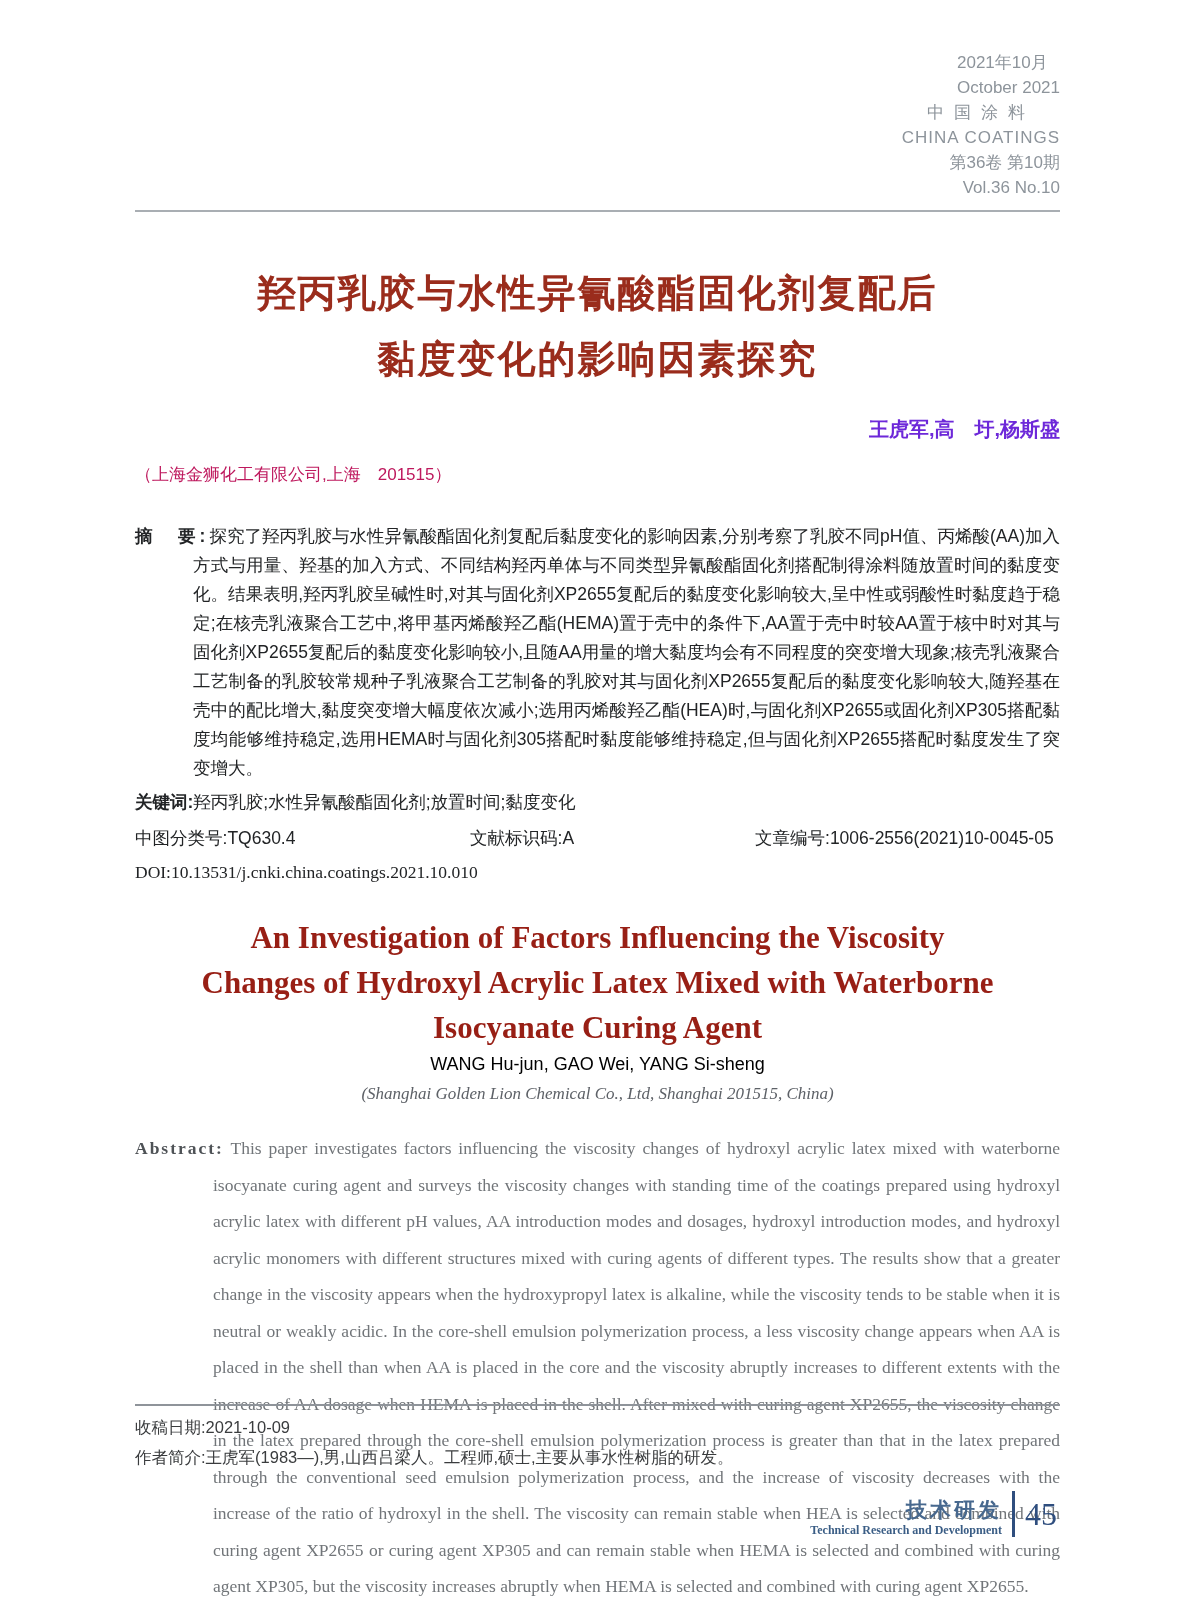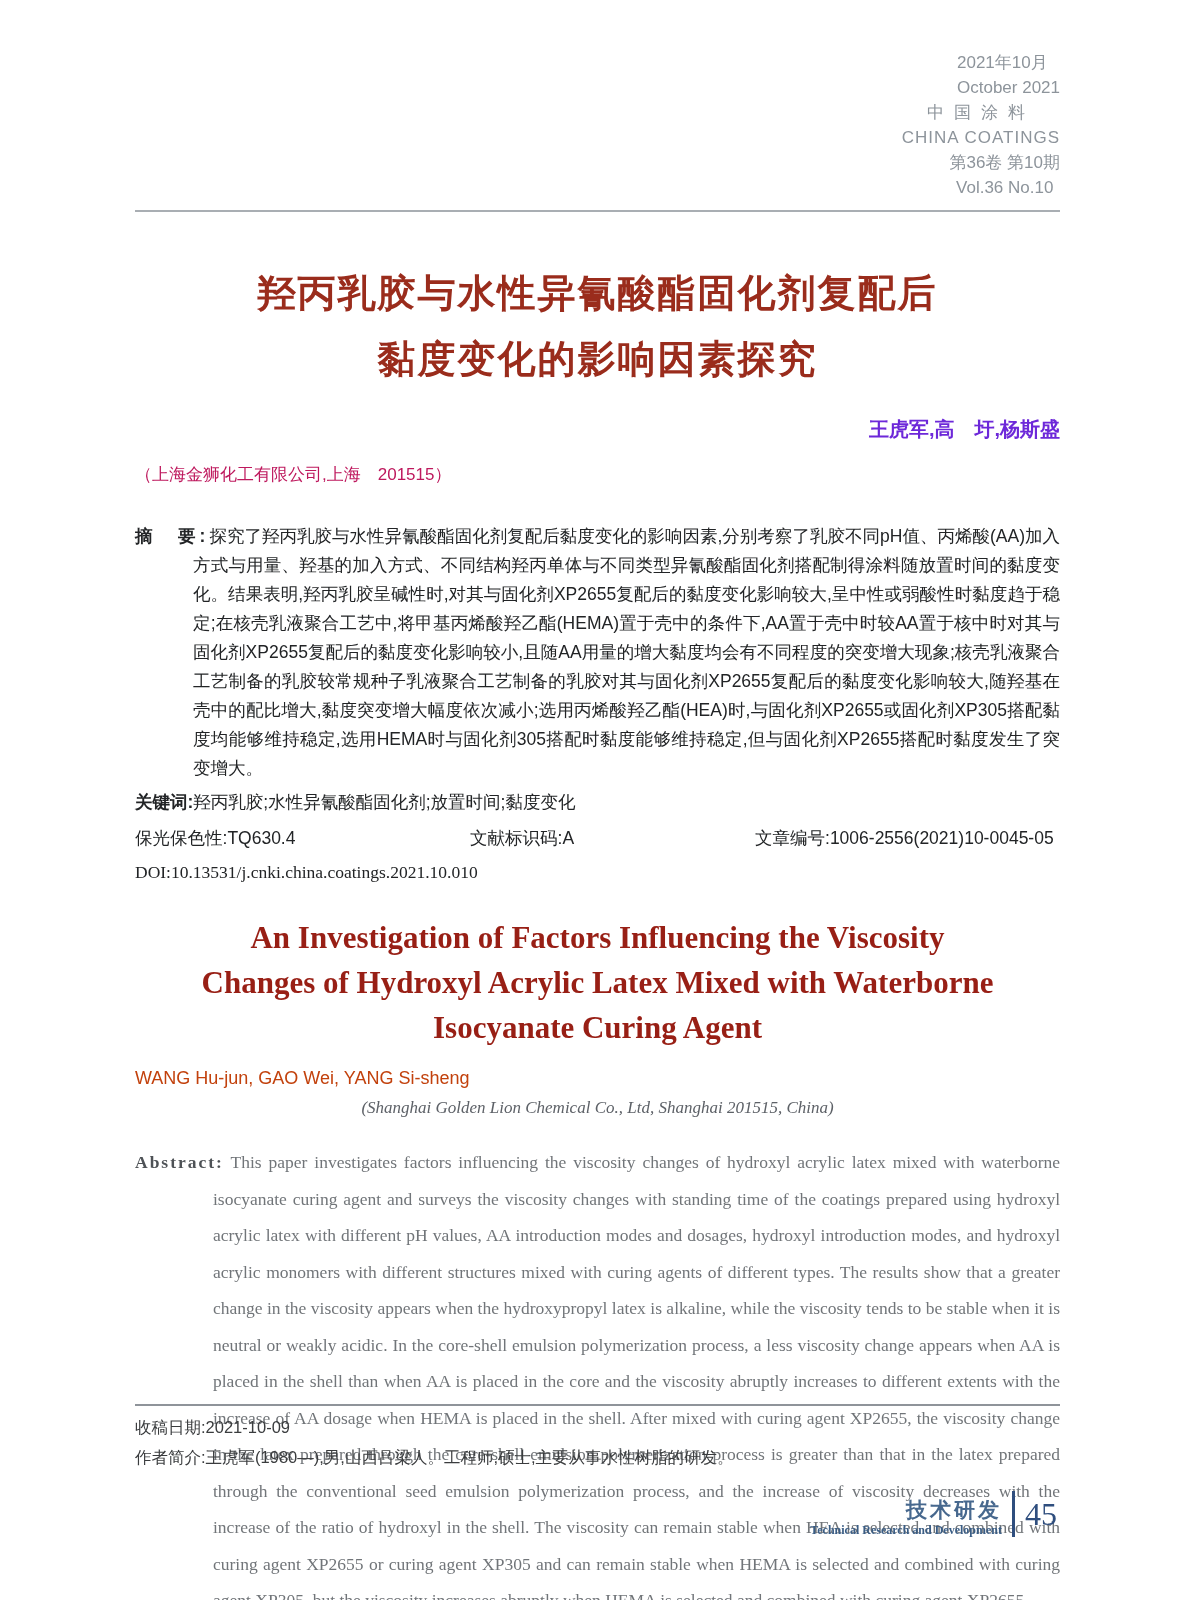--- a/index.html
+++ b/index.html
@@ -14,21 +14,21 @@
   .page { position: relative; width: 1187px; height: 1600px; padding: 50px 127px 0 135px; }
 
   
   .jheader {
     display: flex; justify-content: space-between; align-items: flex-end;
     color: #8d949b; font-size: 17px; line-height: 25px;
     border-bottom: 2px solid #a9aeb3; padding-bottom: 10px; flex-direction: column;
   }
   .jheader .col { white-space: nowrap; }
   .jheader .col.center { text-align: center; }
-  .jheader .col.right { text-align: center; }
+  .jheader .col.right { text-align: right; }
   .jname-cn { letter-spacing: 10px; }
   .jname-en { letter-spacing: 1px; }
 
   
   .title-cn {
     margin-top: 48px; text-align: center;
     color: #9a2c1c; font-size: 38px; font-weight: 700;
     line-height: 66px; letter-spacing: 2px;
   }
   .authors-cn { margin-top: 24px; text-align: right; font-size: 20px; color: #6d28d9; font-weight: 600; }
@@ -48,21 +48,21 @@
     display: grid; grid-template-columns: 335px 285px auto;
   }
   .doi-line { margin-top: 10px; font-family: "Liberation Serif", serif; font-size: 17.5px; color: #222426; }
 
   
   .title-en {
     margin-top: 32px; text-align: center;
     font-family: "Liberation Serif", serif; font-weight: 700;
     color: #981f15; font-size: 31px; line-height: 45px;
   }
-  .authors-en { margin-top: 18px; font-size: 18px; color: #c2410c; }
+  .authors-en { margin-top: 4px; text-align: center; font-size: 18px; color: #000000; }
   .affil-en {
     margin-top: 9px; text-align: center;
     font-family: "Liberation Serif", serif; font-style: italic;
     font-size: 17px; color: #5d6167;
   }
 
   
   .abs-en {
     margin-top: 26px; font-family: "Liberation Serif", serif;
     font-size: 17.5px; line-height: 36.5px; text-align: justify;
@@ -120,21 +120,21 @@
     <div>黏度变化的影响因素探究</div>
   </h1>
   <div class="authors-cn">王虎军,高　圩,杨斯盛</div>
   <div class="affil-cn">（上海金狮化工有限公司,上海　201515）</div>
 
   <p class="abs-cn"><span class="lab">摘　要:</span><span>探究了羟丙乳胶与水性异氰酸酯固化剂复配后黏度变化的影响因素,分别考察了乳胶不同pH值、丙烯酸(AA)加入方式与用量、羟基的加入方式、不同结构羟丙单体与不同类型异氰酸酯固化剂搭配制得涂料随放置时间的黏度变化。结果表明,羟丙乳胶呈碱性时,对其与固化剂XP2655复配后的黏度变化影响较大,呈中性或弱酸性时黏度趋于稳定;在核壳乳液聚合工艺中,将甲基丙烯酸羟乙酯(HEMA)置于壳中的条件下,AA置于壳中时较AA置于核中时对其与固化剂XP2655复配后的黏度变化影响较小,且随AA用量的增大黏度均会有不同程度的突变增大现象;核壳乳液聚合工艺制备的乳胶较常规种子乳液聚合工艺制备的乳胶对其与固化剂XP2655复配后的黏度变化影响较大,随羟基在壳中的配比增大,黏度突变增大幅度依次减小;选用丙烯酸羟乙酯(HEA)时,与固化剂XP2655或固化剂XP305搭配黏度均能够维持稳定,选用HEMA时与固化剂305搭配时黏度能够维持稳定,但与固化剂XP2655搭配时黏度发生了突变增大。</span></p>
 
   <p class="kw-cn"><span class="lab">关键词:</span><span>羟丙乳胶;水性异氰酸酯固化剂;放置时间;黏度变化</span></p>
 
   <div class="cls-line">
-    <span><span>保光保色性:</span><span>TQ630.4</span></span>
+    <span><span>中图分类号:</span><span>TQ630.4</span></span>
     <span><span>文献标识码:</span><span>A</span></span>
     <span><span>文章编号:</span><span>1006-2556(2021)10-0045-05</span></span>
   </div>
 
   <div class="doi-line">DOI:10.13531/j.cnki.china.coatings.2021.10.010</div>
 
   <h2 class="title-en">
     <div>An Investigation of Factors Influencing the Viscosity</div>
     <div>Changes of Hydroxyl Acrylic Latex Mixed with Waterborne</div>
     <div>Isocyanate Curing Agent</div>
@@ -157,21 +157,21 @@
       <p class="body-text">
         <span>乳胶(或分散体)与水性异氰酸酯固化剂混合配制的</span>
         <span>涂料,具有环境友好,保光保色性、耐候性、耐水耐化</span>
       </p>
     </div>
   </div>
 
   <div class="foot-rule"></div>
   <div class="footnote">
     <div>收稿日期:2021-10-09</div>
-    <div>作者简介:王虎军(1980—),男,山西吕梁人。工程师,硕士,主要从事水性树脂的研发。</div>
+    <div>作者简介:王虎军(1983—),男,山西吕梁人。工程师,硕士,主要从事水性树脂的研发。</div>
   </div>
 
   <div class="pfooter">
     <div class="labels">
       <div class="cn">技术研发</div>
       <div class="en">Technical Research and Development</div>
     </div>
     <div class="vbar"></div>
     <div class="pageno">45</div>
   </div>

